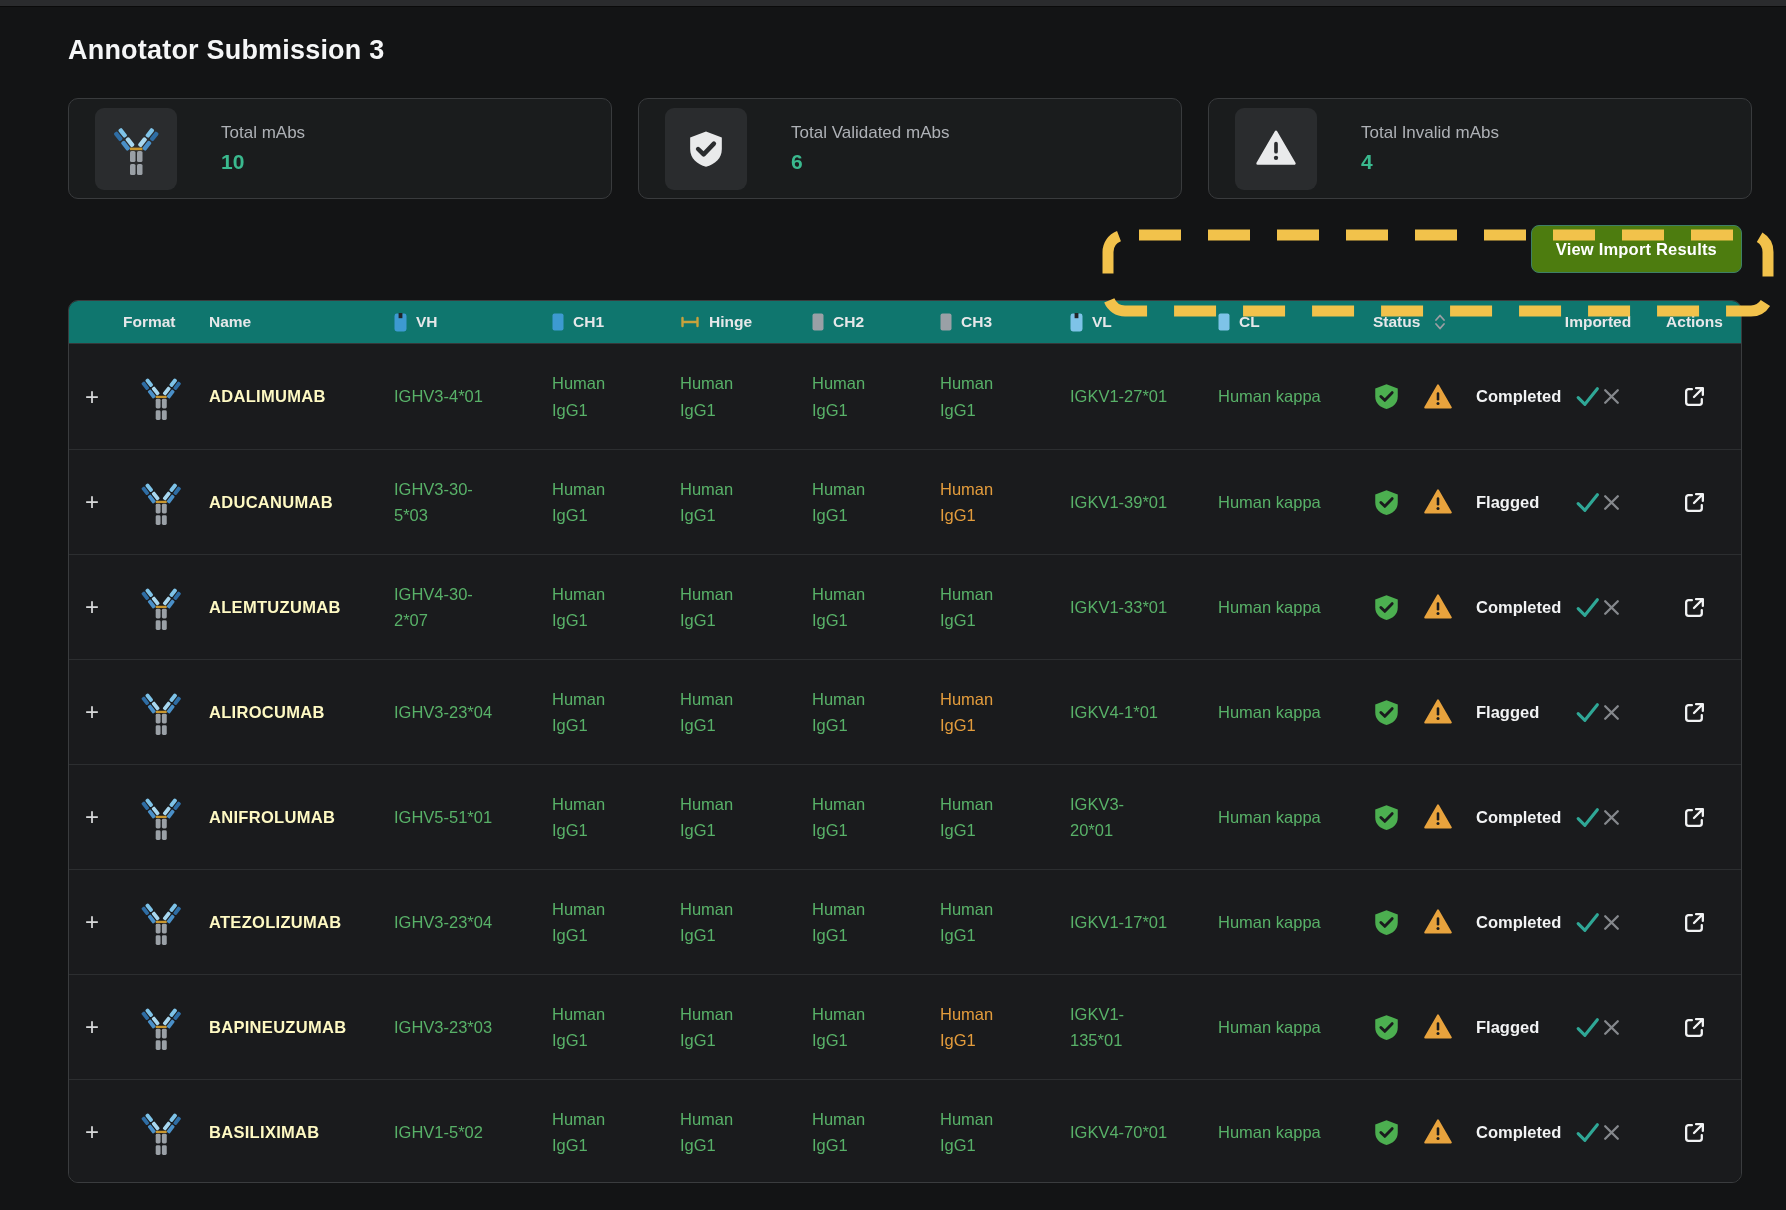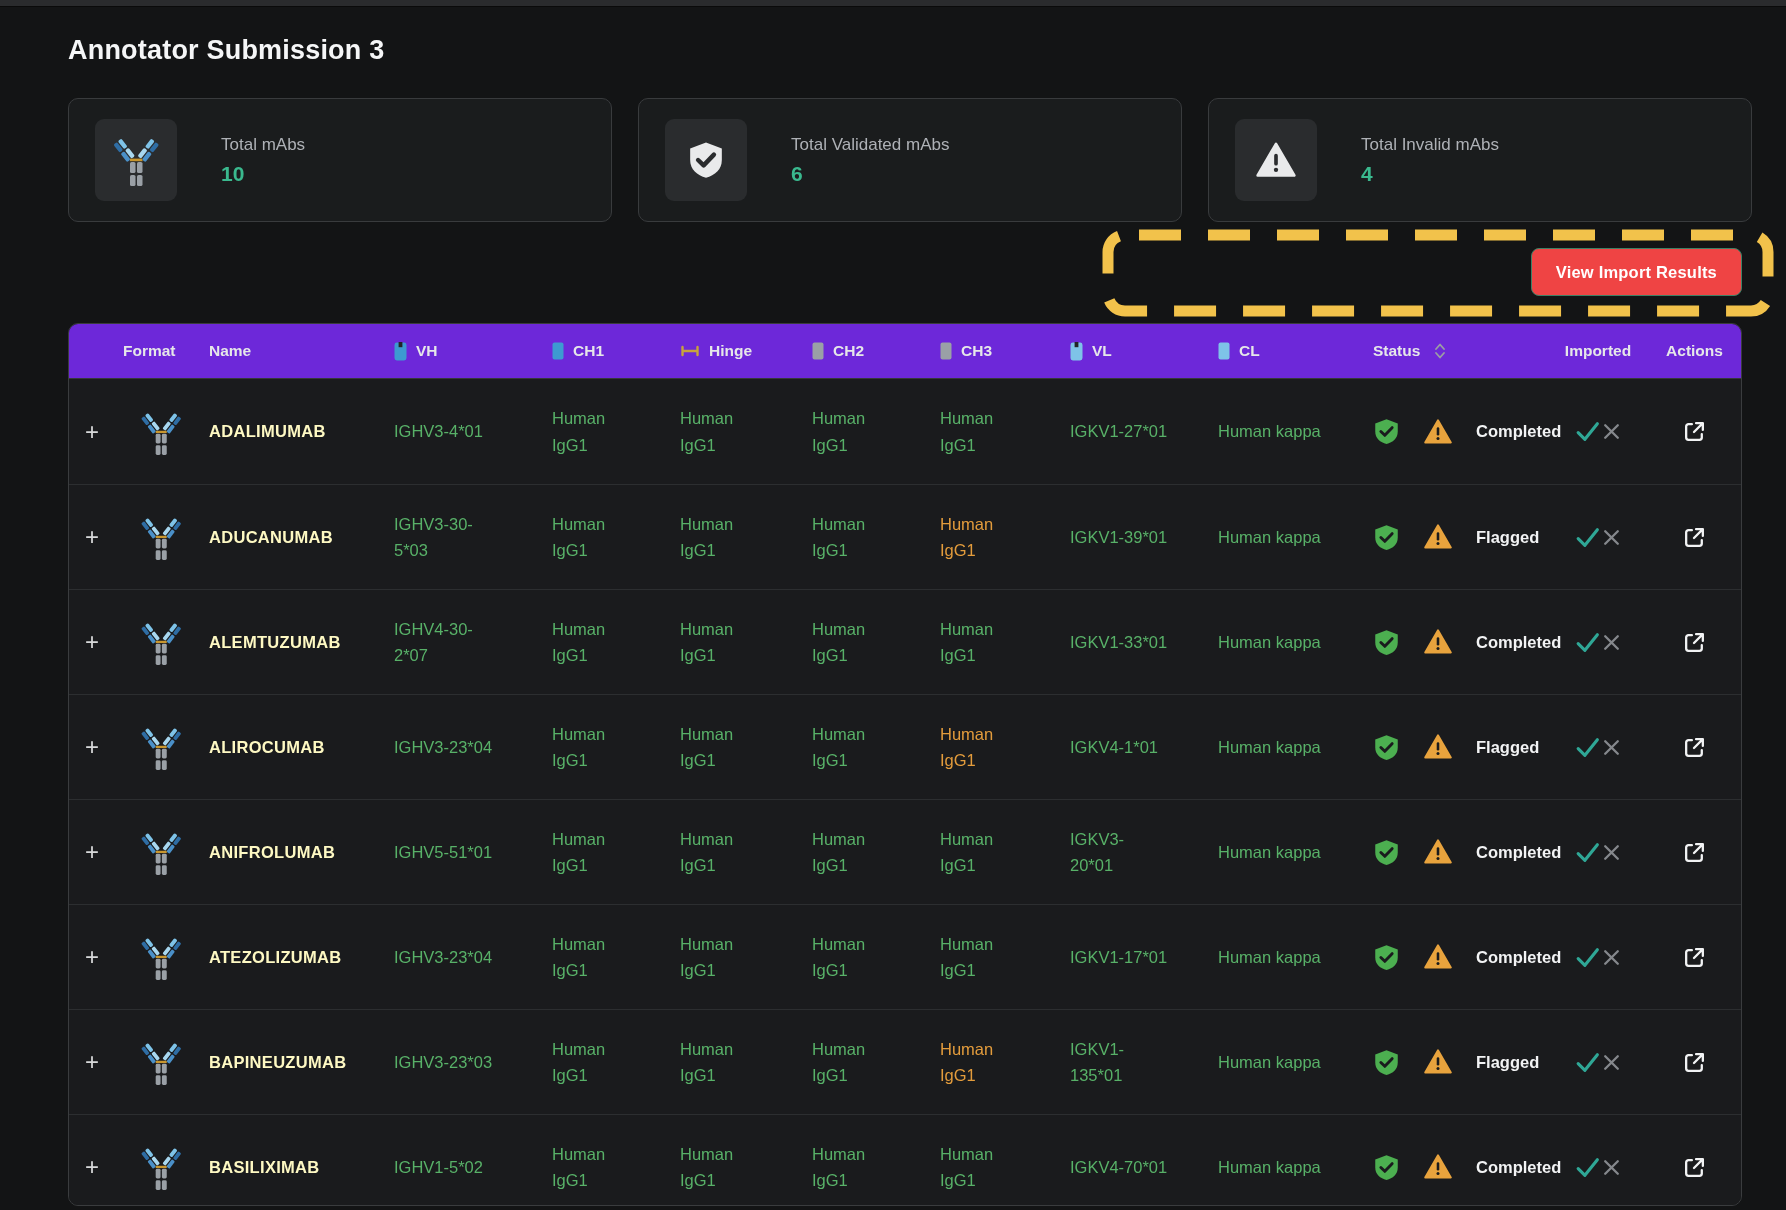--- a/index.html
+++ b/index.html
@@ -11,47 +11,47 @@
     position:relative;
   }
   .top-strip { height:7px; background:#2a2b2d; border-bottom:1px solid #0a0a0a; }
   .page { padding:0 44px 0 68px; }
 
   .page-title { margin-top:28px; font-size:27px; font-weight:700; color:#f5f6f7; letter-spacing:.2px; }
 
   
   .cards { display:flex; gap:26px; margin-top:32px; width:1684px; }
   .card {
-    flex:1; height:124px; background:#1a1c1d; border:1px solid #393b3d;
+    flex:1; height:101px; background:#1a1c1d; border:1px solid #393b3d;
     border-radius:10px; display:flex; align-items:center; padding:0 26px;
   }
   .card-icon-box {
     width:82px; height:82px; border-radius:9px; background:#2a2c2e;
     display:flex; align-items:center; justify-content:center; flex:0 0 82px;
   }
   .card-text { margin-left:44px; }
   .card-label { font-size:17px; color:#aeb1b6; }
   .card-value { margin-top:7px; font-size:21px; font-weight:700; color:#3ab98e; }
 
   
   .actions-row { margin-top:26px; width:1674px; display:flex; justify-content:flex-end; gap:22px; position:relative; }
   .btn {
-    height:48px; background:#ef4444; border:1px solid #3e8066; border-radius:8px;
+    height:48px; background:#4d7c0f; border:1px solid #3e8066; border-radius:8px;
     color:#fff; font-family:"Liberation Sans",sans-serif; font-size:16.5px; font-weight:600;
     padding:16px 24px; display:flex; align-items:center; gap:12px; cursor:pointer; letter-spacing:.2px;
   }
   .highlight-dash { position:absolute; left:1100px; top:226px; width:700px; height:94px; pointer-events:none; z-index:5; }
 
   
   .tablewrap {
     margin-top:27px; width:1674px; height:883px; background:#191b1c;
     border:1px solid #3a3c3e; border-radius:10px; overflow:hidden;
   }
   .grid-row { display:grid; grid-template-columns:44px 96px 185px 158px 128px 132px 128px 130px 148px 155px 175px 100px 1fr; align-items:center; }
-  .thead { height:55px; background:#6d28d9; border-bottom:1px solid #36383a; }
+  .thead { height:43px; background:#0f766e; border-bottom:1px solid #36383a; }
   .th { font-size:15.5px; font-weight:700; color:#e6e7e9; display:flex; align-items:center; gap:9px; }
   .th-format { grid-column:1 / 3; padding-left:54px; }
   .th-center { justify-content:center; }
   .sort-btn { background:none; border:none; cursor:pointer; display:flex; align-items:center; padding:0; margin-left:4px; }
 
   .trow { height:105px; border-top:1px solid #2c2e30; background:#1a1b1d; }
   .trow:first-child { border-top:none; }
   .cell { display:flex; align-items:center; }
   .c-expand { padding-left:12px; }
   .expand-btn { background:none; border:none; color:#d8d9da; font-size:24px; font-weight:300; cursor:pointer; line-height:1; padding:4px; }

